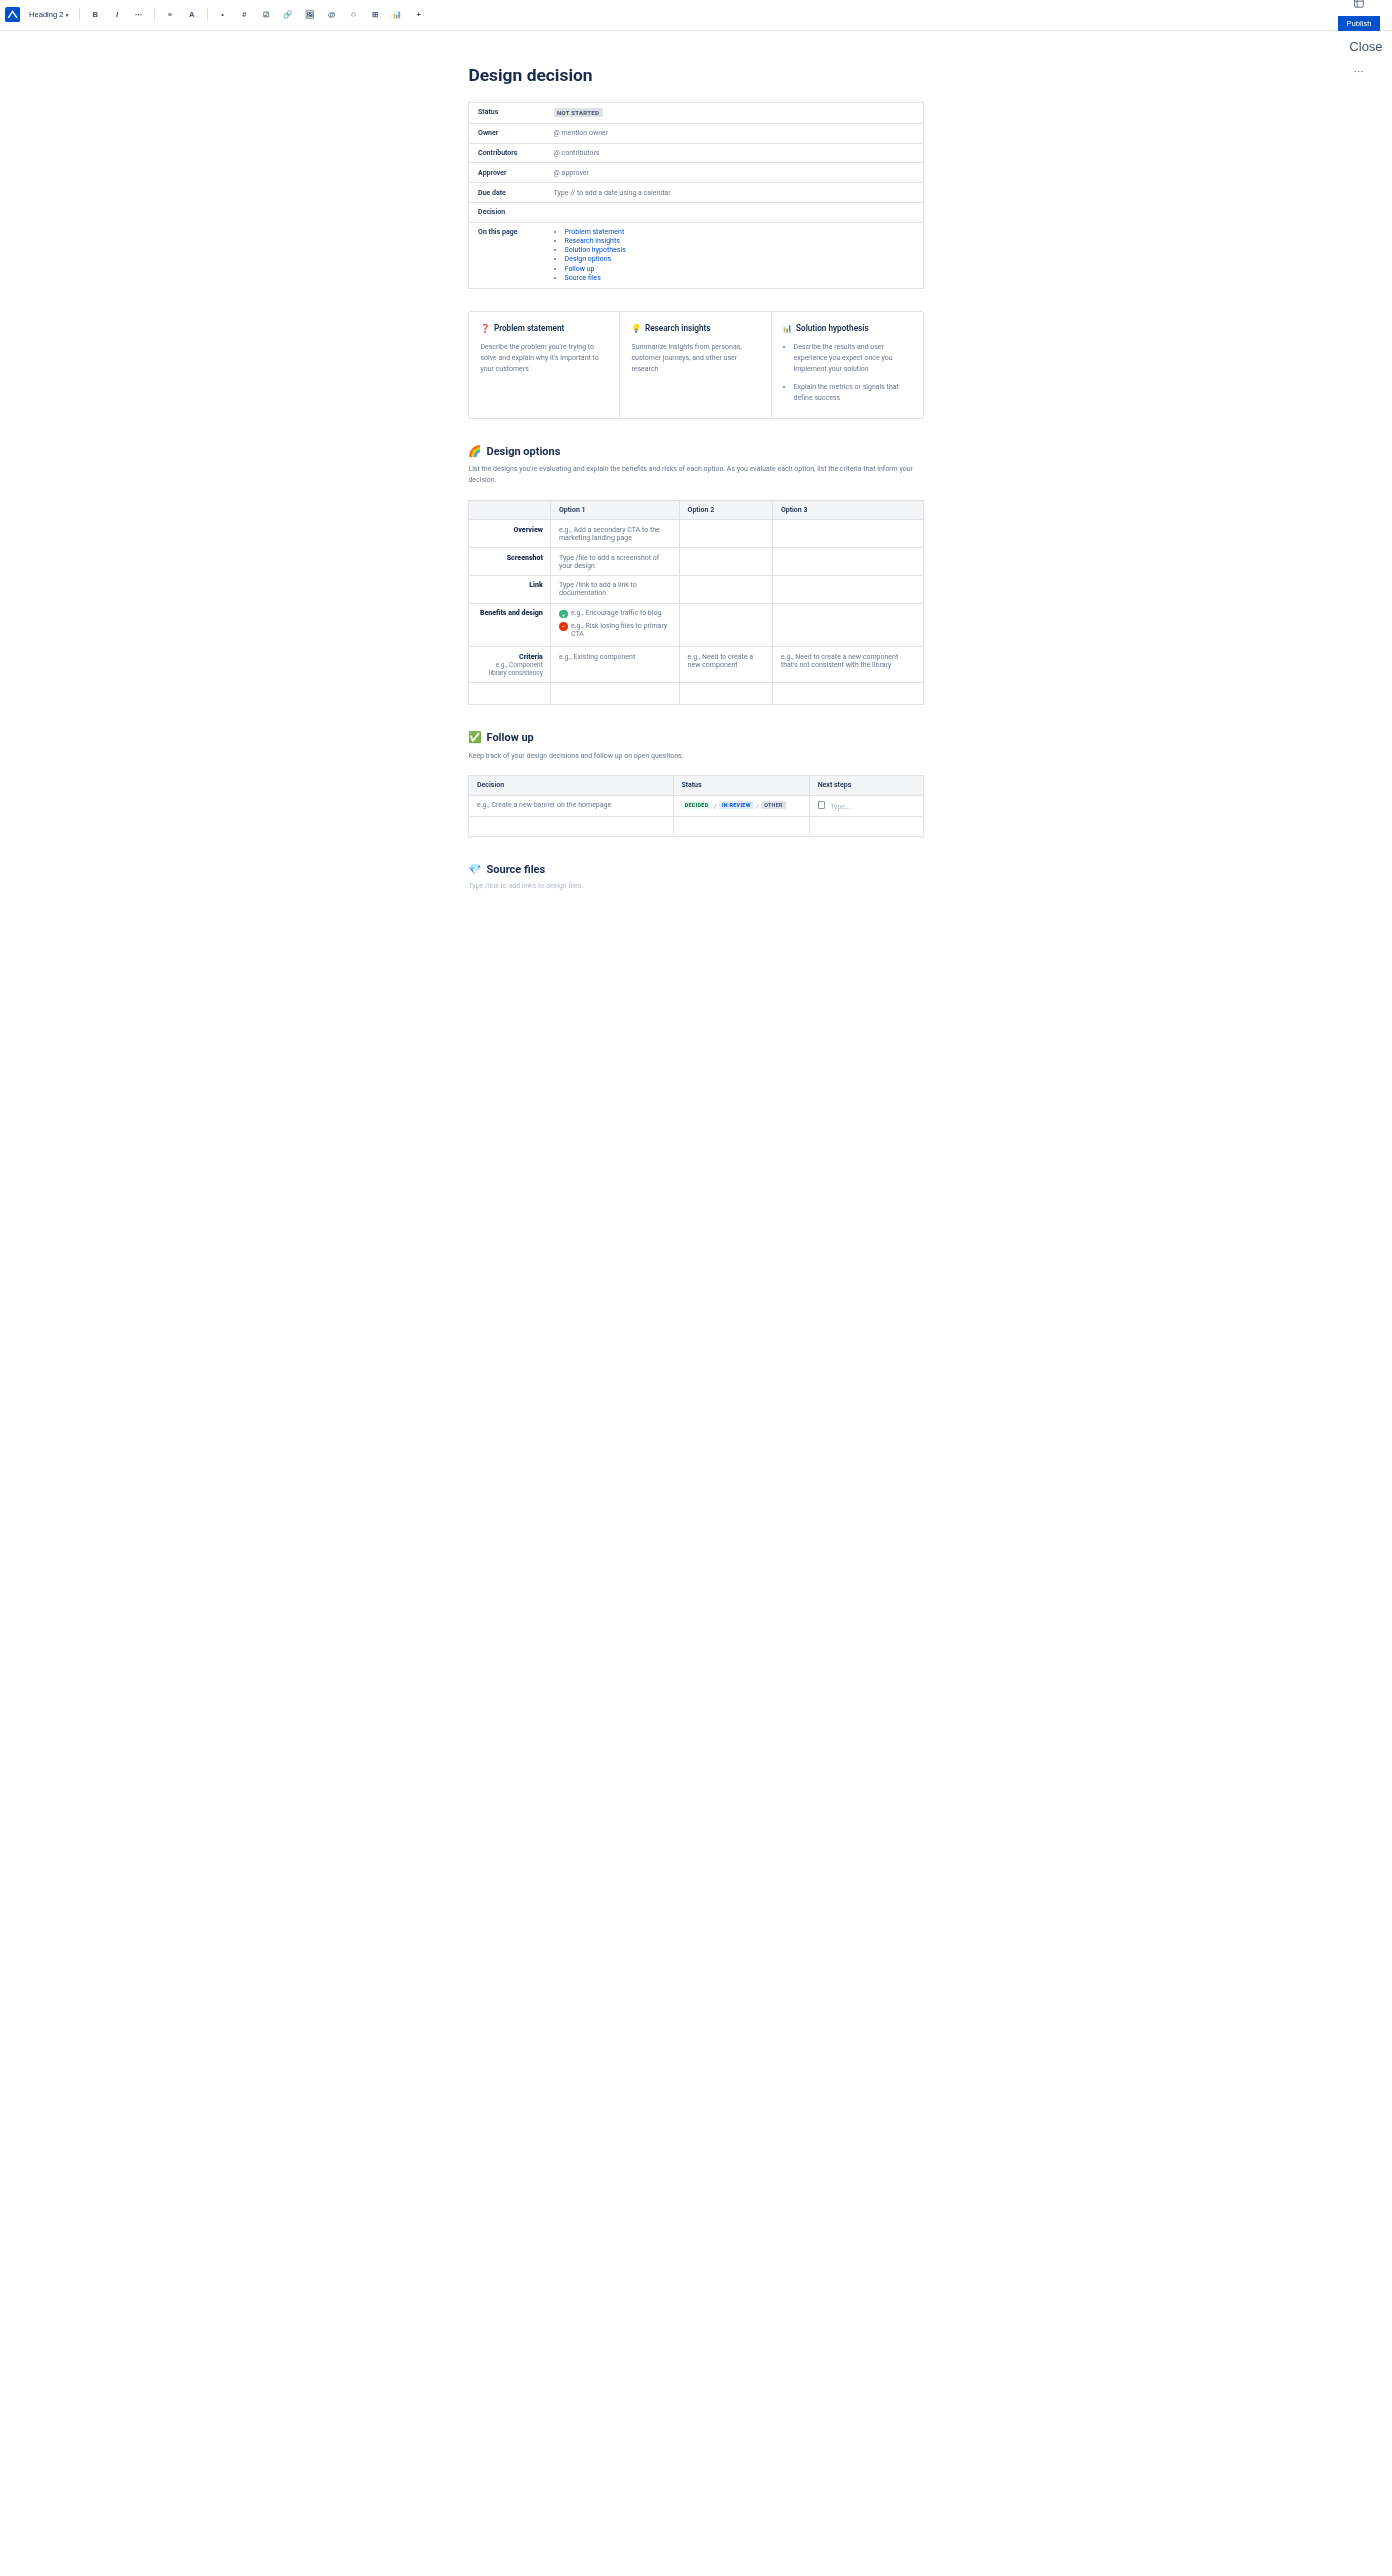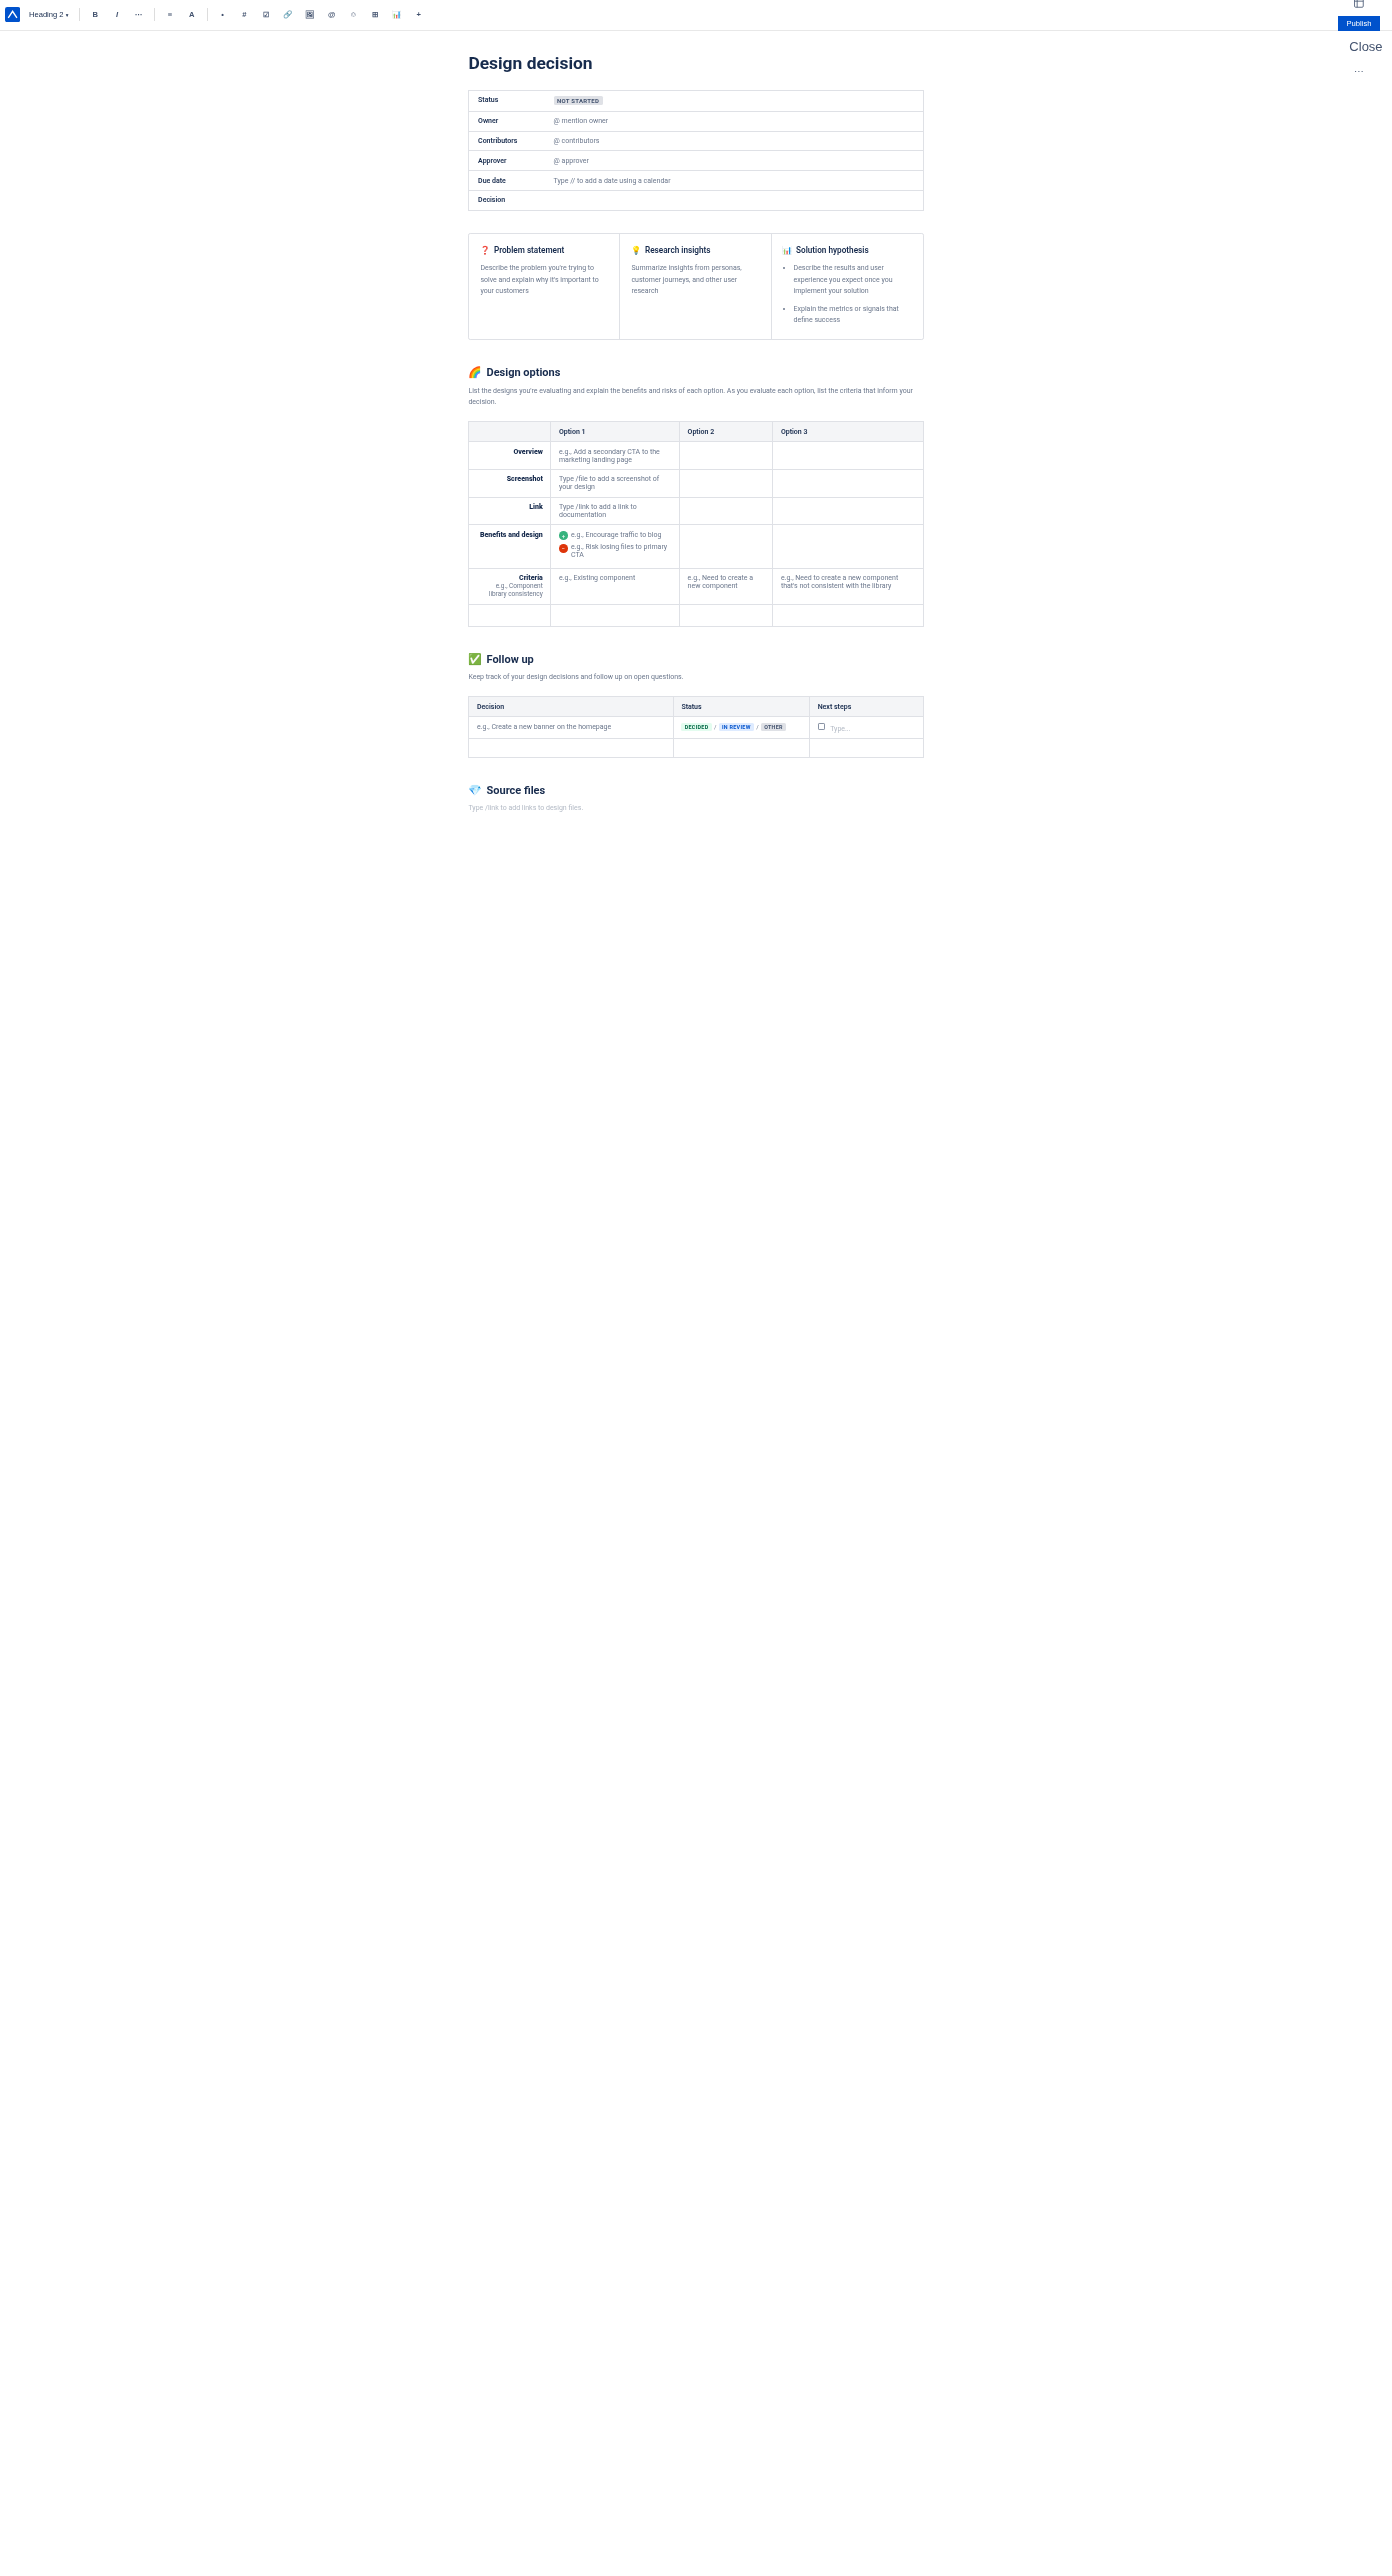--- a/index.html
+++ b/index.html
@@ -105,21 +105,21 @@
       font-size: 13px;
       cursor: pointer;
       padding: 3.3px 4.4px;
       border-radius: 2.2px;
       margin-left: 14px;
     }
 
     
     .main-content {
       max-width: 490px;
-      margin: 0 auto;
+      margin: 12px auto;
       padding: 22px 17.4px 44px;
     }
 
     .page-title {
       font-size: 17.4px;
       font-weight: 700;
       color: #172b4d;
       margin-bottom: 17.4px;
     }
 
@@ -426,20 +426,33 @@
         <td class="meta-value">@ approver</td>
       </tr>
       <tr>
         <td class="meta-label">Due date</td>
         <td class="meta-value">Type // to add a date using a calendar</td>
       </tr>
       <tr>
         <td class="meta-label">Decision</td>
         <td class="meta-value"></td>
       </tr>
+      <tr>
+        <td class="meta-label">On this page</td>
+        <td class="meta-value">
+          <ul class="on-this-page-list">
+            <li><a class="meta-link">Problem statement</a></li>
+            <li><a class="meta-link">Research insights</a></li>
+            <li><a class="meta-link">Solution hypothesis</a></li>
+            <li><a class="meta-link">Design options</a></li>
+            <li><a class="meta-link">Follow up</a></li>
+            <li><a class="meta-link">Source files</a></li>
+          </ul>
+        </td>
+      </tr>
     </tbody>
   </table>
 
   <div class="cards-section">
 
     <div class="card">
       <div class="card-title">
         <span>❓</span>
         <span>Problem statement</span>
       </div>

